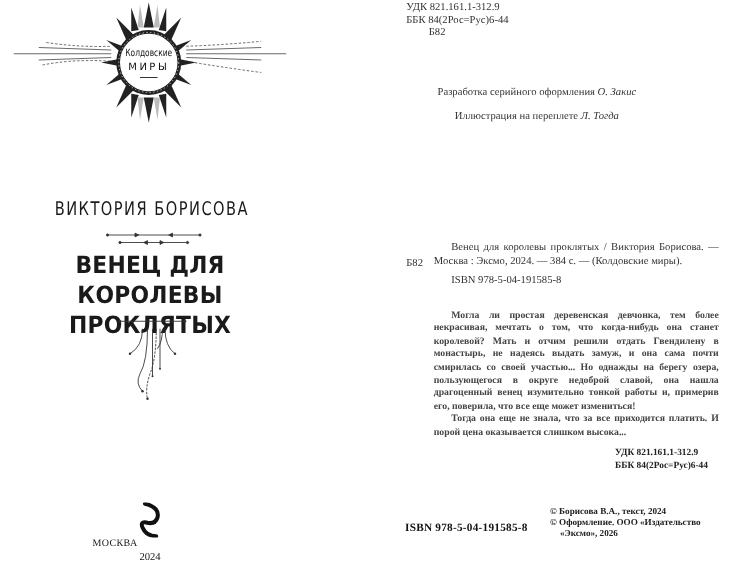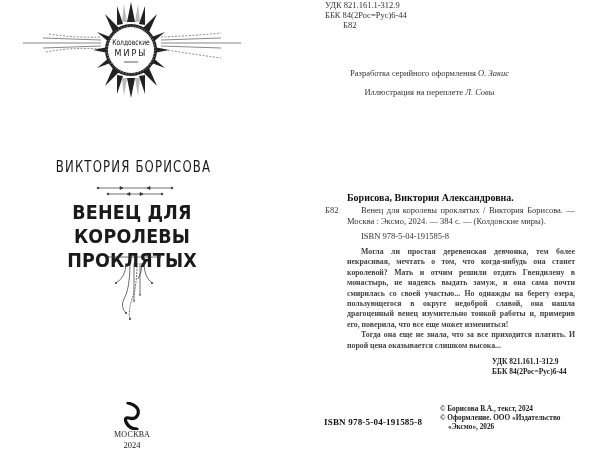--- a/index.html
+++ b/index.html
@@ -1,29 +1,29 @@
 <!DOCTYPE html>
 <html><head>
 <meta charset="utf-8">
 <style>
   html, body { margin:0; padding:0; }
   body { width:600px; height:453px; background:#ffffff; position:relative; overflow:hidden; font-family:"Liberation Serif", serif; color:#1a1a1a; }
   .page { position:absolute; top:0; height:453px; background:#fff; }
-  .left-page { left:16px; width:294px;padding-left:32px; }
+  .left-page { left:4px; width:294px;padding-left:32px; }
   .gutter { position:absolute; left:293px; top:0; width:2px; height:453px; background:#ededed; }
   .right-page { left:277px; width:305px; }
 
   
   .series-logo { position:absolute; left:5px; top:0; width:220px; height:100px; }
   .author-name { position:absolute; left:0; width:235px; top:158px; text-align:center; font-family:"DejaVu Sans", sans-serif; font-size:15px; letter-spacing:1.5px; transform:scaleX(0.78); transform-origin:center; font-weight:400; }
   .orn-small { position:absolute; left:78px; top:185px; width:82px; height:12px; }
   .book-title { position:absolute; left:-4px; width:240px; top:200px; text-align:center; font-family:"DejaVu Sans", sans-serif; font-weight:bold; font-size:19px; line-height:24px; letter-spacing:0.2px; transform:scaleX(0.92); transform-origin:center; }
   .orn-drip { position:absolute; left:88px; top:255px; width:60px; height:72px; }
   .publisher-logo { position:absolute; left:104px; top:402px; width:24px; height:28px; }
-  .city { position:absolute; left:70px; width:92px; top:430px; text-align:center; font-size:8px; letter-spacing:0.3px; }
+  .city { position:absolute; left:70px; width:92px; top:430px; font-size:8px; letter-spacing:0.3px; }
   .year { position:absolute; left:70px; width:92px; top:440px; text-align:center; font-size:8.5px; }
 
   
   .codes-top { position:absolute; left:48px; top:0px; font-size:8.5px; line-height:10px; color:#333; }
   .codes-top .b82 { padding-left:18px; }
   .credits { position:absolute; left:0; width:305px; top:68px; text-align:center; font-size:8.5px; color:#333; }
   .credits div { margin-bottom:9px; }
   .credits i { font-style:italic;margin-top:32px; }
   .bib { position:absolute; left:70px; top:192px; width:228px; font-size:8.5px; line-height:11px; color:#333; }
   .bib .author-head { font-weight:bold; font-size:10px; color:#111; margin-bottom:2px; }
@@ -149,26 +149,25 @@
     <div class="b82">Б82</div>
   </div>
 
   <div class="credits">
     <div>
       <span>Разработка серийного оформления</span>
       <i>О. Закис</i>
     </div>
     <div>
       <span>Иллюстрация на переплете</span>
-      <i>Л. Совы</i>
+      <i>Л. Тогда</i>
     </div>
   </div>
 
   <div class="bib">
-    <div class="author-head">Борисова, Виктория Александровна.</div>
     <div class="b82-mark">Б82</div>
     <div class="desc">Венец для королевы проклятых / Виктория Борисова. — Москва : Эксмо, 2024. — 384 с. — (Колдовские миры).</div>
     <div class="isbn-small">ISBN 978-5-04-191585-8</div>
   </div>
 
   <div class="annotation">
     <p>Могла ли простая деревенская девчонка, тем более некрасивая, мечтать о том, что когда-нибудь она станет королевой? Мать и отчим решили отдать Гвендилену в монастырь, не надеясь выдать замуж, и она сама почти смирилась со своей участью... Но однажды на берегу озера, пользующегося в округе недоброй славой, она нашла драгоценный венец изумительно тонкой работы и, примерив его, поверила, что все еще может измениться!</p>
     <p>Тогда она еще не знала, что за все приходится платить. И порой цена оказывается слишком высока...</p>
   </div>
 

